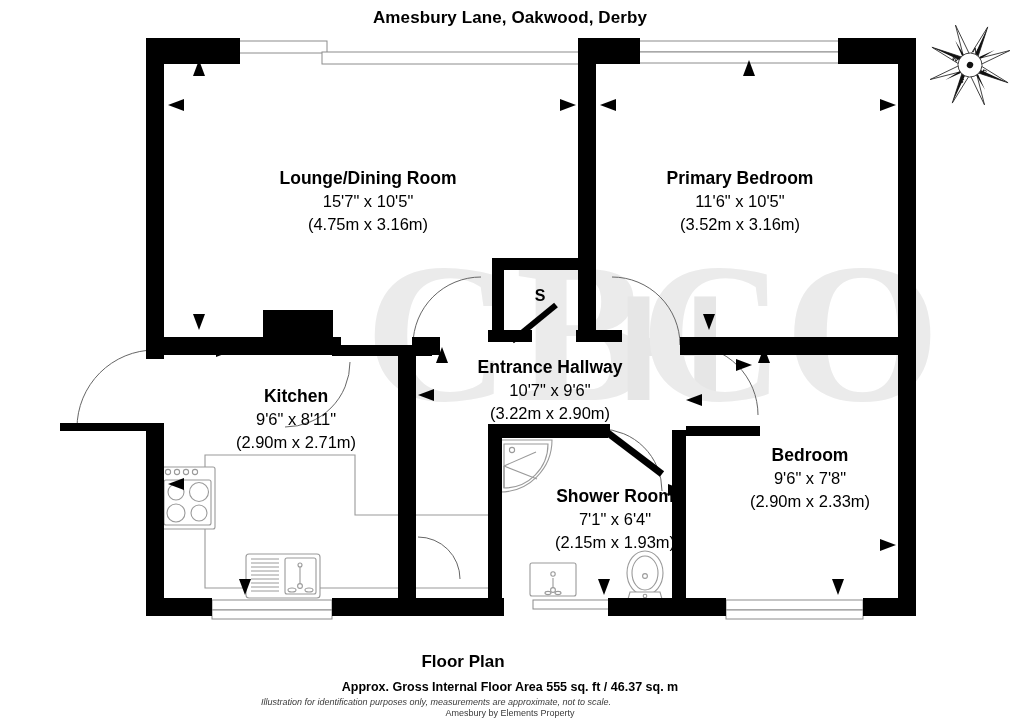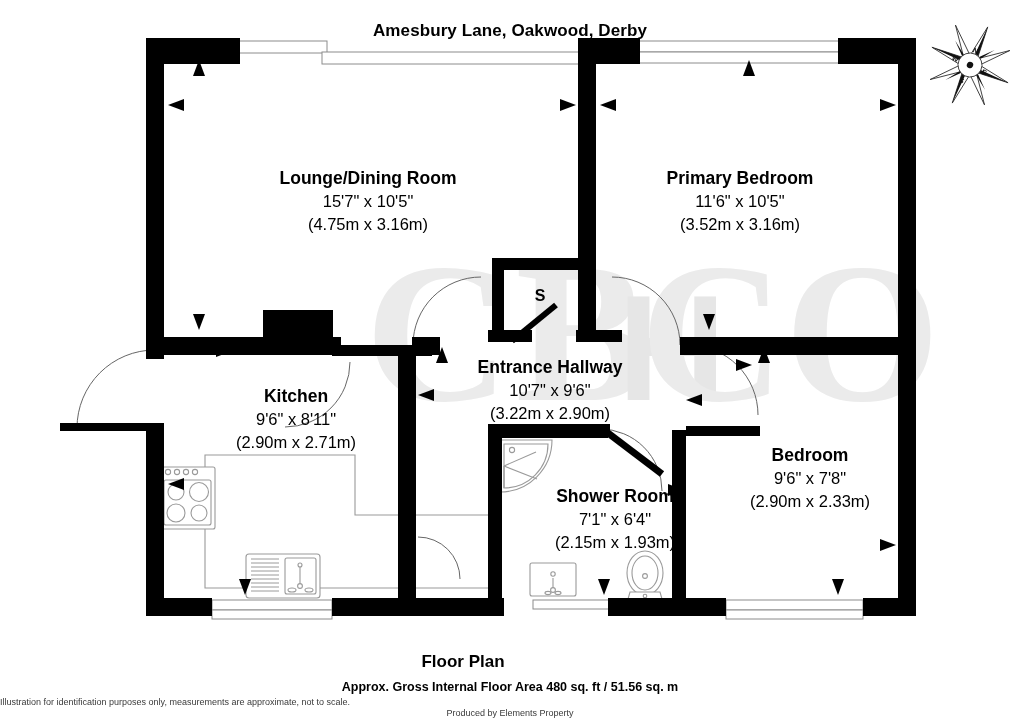--- a/index.html
+++ b/index.html
@@ -5,32 +5,32 @@
   html,body{margin:0;padding:0;}
   body{
     width:1020px;height:720px;
     background:#ffffff;
     font-family:"Liberation Sans", sans-serif;
     color:#000000;
     overflow:hidden;
     position:relative;
   }
   #plan-title{
-    position:absolute;top:21px;left:0;width:1020px;
+    position:absolute;top:8px;left:0;width:1020px;
     text-align:center;
     font-size:17px;font-weight:bold;letter-spacing:0.1px;
   }
   #floorplan-canvas{position:absolute;top:0;left:0;}
   .rm-name{font-family:"Liberation Sans",sans-serif;font-size:17.5px;font-weight:bold;}
   .rm-dim{font-family:"Liberation Sans",sans-serif;font-size:16.5px;font-weight:normal;}
   .cupboard-letter{font-family:"Liberation Sans",sans-serif;font-size:16px;font-weight:bold;}
   .compass-letter{font-family:"Liberation Sans",sans-serif;font-size:7px;font-weight:bold;}
   #footer-heading{position:absolute;top:652px;left:0;width:926px;text-align:center;font-size:17px;font-weight:bold;}
   #footer-area{position:absolute;top:680px;left:0;width:1020px;text-align:center;font-size:12.5px;font-weight:bold;}
-  #footer-disclaimer{position:absolute;top:697px;left:0;width:872px;text-align:left;font-size:9px;color:#3a3a3a;}
+  #footer-disclaimer{position:absolute;top:697px;left:0;width:872px;text-align:center;font-size:9px;color:#3a3a3a;font-style:italic;}
   #footer-producer{position:absolute;top:708px;left:0;width:1020px;text-align:center;font-size:9px;color:#3a3a3a;}
 </style>
 </head>
 <body>
 
 <div id="plan-title">Amesbury Lane, Oakwood, Derby</div>
 
 <svg id="floorplan-canvas" width="1020" height="720" viewBox="0 0 1020 720" xmlns="http://www.w3.org/2000/svg">
 
   <g opacity="1">
@@ -298,15 +298,15 @@
     <circle cx="0" cy="0" r="3.2" fill="#111111"></circle>
     <text class="compass-letter" x="-1" y="-13" text-anchor="middle" fill="#111">N</text>
     <text class="compass-letter" x="16" y="3" text-anchor="middle" fill="#111">E</text>
     <text class="compass-letter" x="-1" y="20" text-anchor="middle" fill="#111">S</text>
     <text class="compass-letter" x="-16" y="3" text-anchor="middle" fill="#111">W</text>
   </g>
 
 </svg>
 
 <div id="footer-heading">Floor Plan</div>
-<div id="footer-area">Approx. Gross Internal Floor Area 480 sq. ft / 51.56 sq. m</div>
+<div id="footer-area">Approx. Gross Internal Floor Area 555 sq. ft / 46.37 sq. m</div>
 <div id="footer-disclaimer">Illustration for identification purposes only, measurements are approximate, not to scale.</div>
-<div id="footer-producer">Produced by Elements Property</div>
+<div id="footer-producer">Amesbury by Elements Property</div>
 
 </body></html>

